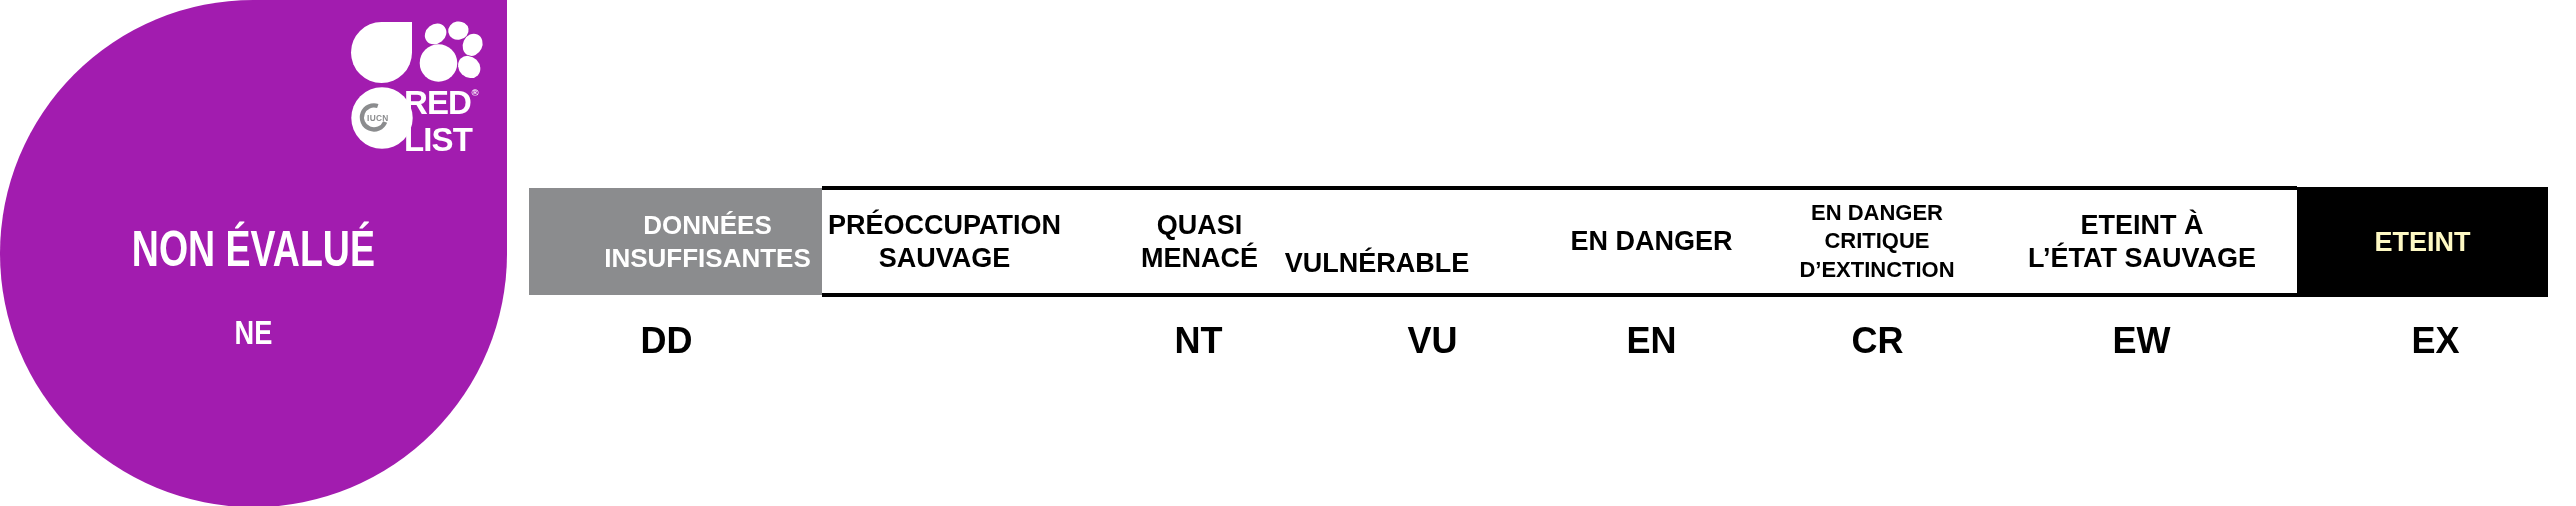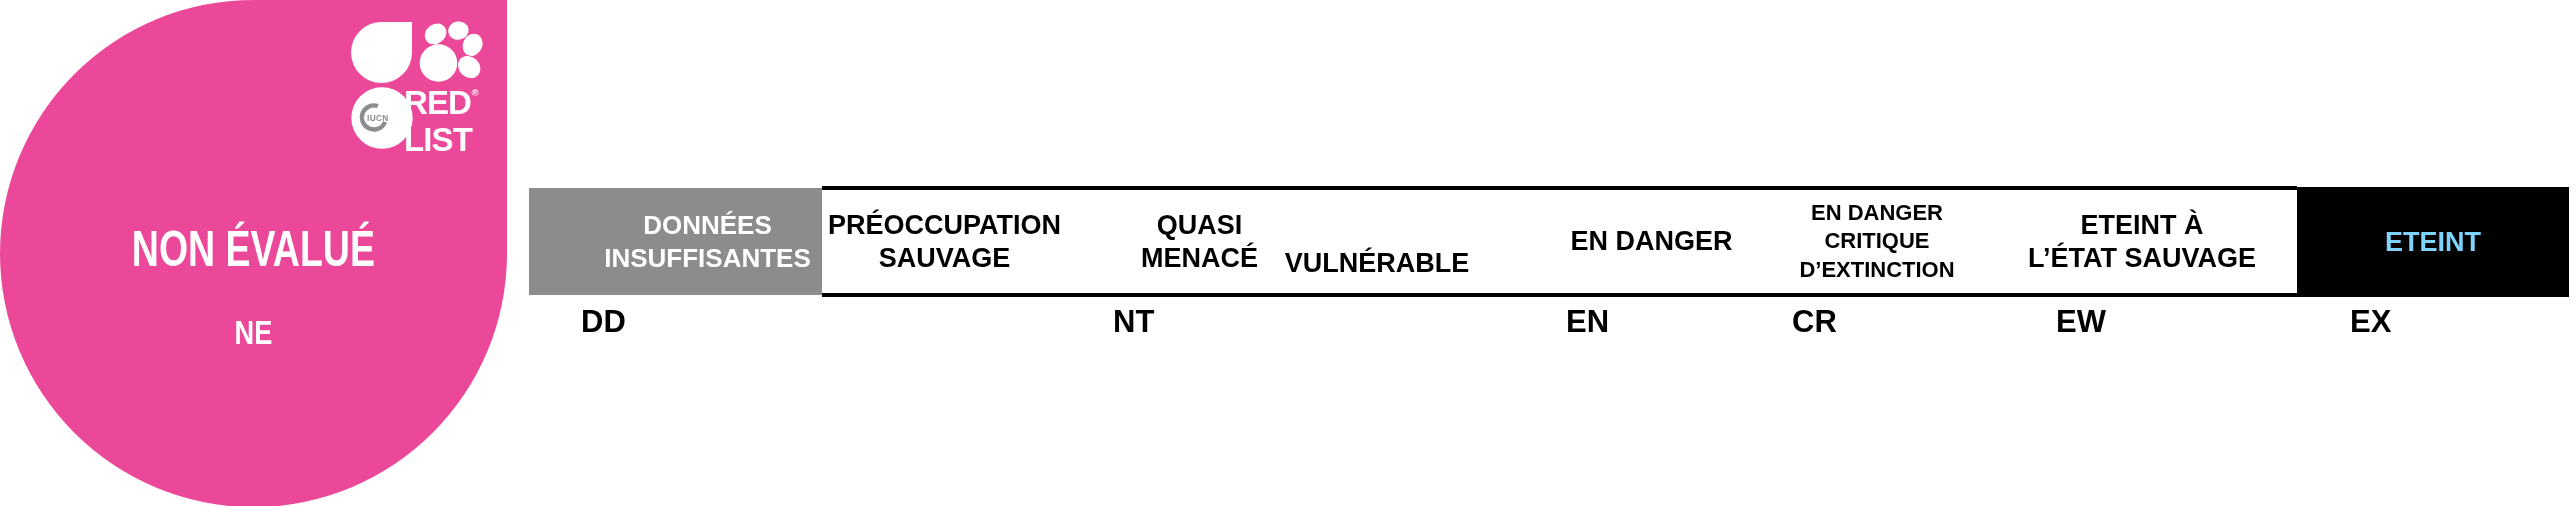--- a/index.html
+++ b/index.html
@@ -3,21 +3,21 @@
 <meta charset="utf-8">
 <style>
   html,body{margin:0;padding:0;background:#ffffff;}
   .canvas{
     position:relative; width:2576px; height:507px; background:#ffffff;
     font-family:"Liberation Sans","DejaVu Sans",sans-serif; overflow:hidden;
   }
   
   .ne-shape{
     position:absolute; left:0; top:0; width:507px; height:507px;
-    background:#ec4899; border-radius:50% 0 50% 50%;
+    background:#a21caf; border-radius:50% 0 50% 50%;
   }
   .ne-title{
     position:absolute; left:0; top:224px; width:507px; text-align:center;
     color:#fff; font-weight:bold; font-size:50px; line-height:50px;
     transform:scaleX(.75); transform-origin:253px 50%; white-space:nowrap;
   }
   .ne-code{
     position:absolute; left:0; top:315px; width:507px; text-align:center;
     color:#fff; font-weight:bold; font-size:34px; line-height:34px;
     transform:scaleX(.8); transform-origin:253px 50%;
@@ -51,27 +51,27 @@
     color:#000; font-weight:bold; font-size:27px; line-height:33px;
     text-align:center; white-space:pre-line;
   }
   .cat-lc{left:822px; width:245px;}
   .cat-nt{left:1068px; width:263px;}
   .cat-vu{left:1274px; width:206px;margin-top:22px;}
   .cat-en{left:1536px; width:231px;}
   .cat-cr{left:1767px; width:220px; font-size:22px; line-height:28.5px;}
   .cat-ew{left:1987px; width:310px;}
   .ex-box{
-    position:absolute; left:2297px; top:187px; width:272px; height:110px;
-    background:#000; color:#7dd3fc; display:flex; align-items:center; justify-content:center;
+    position:absolute; left:2297px; top:187px; width:251px; height:110px;
+    background:#000; color:#fef9c3; display:flex; align-items:center; justify-content:center;
     font-weight:bold; font-size:27px;
   }
   .code{
-    position:absolute; top:305px; width:171px; text-align:left;
-    color:#000; font-weight:bold; font-size:31px; line-height:34px;
+    position:absolute; top:324px; width:171px; text-align:center;
+    color:#000; font-weight:bold; font-size:36px; line-height:34px;
   }
   .code-dd{left:581px;} .code-lc{left:859px;} .code-nt{left:1113px;}
   .code-vu{left:1347px;} .code-en{left:1566px;} .code-cr{left:1792px;}
   .code-ew{left:2056px;} .code-ex{left:2350px;}
 </style>
 </head>
 <body>
 
 <div class="canvas">
 
@@ -114,19 +114,20 @@
   <div class="cat cat-cr">EN DANGER
 CRITIQUE
 D’EXTINCTION</div>
   <div class="cat cat-ew">ETEINT À
 L’ÉTAT SAUVAGE</div>
 
   <div class="ex-box">ETEINT</div>
 
   <div class="code code-dd">DD</div>
   <div class="code code-nt">NT</div>
+  <div class="code code-vu">VU</div>
   <div class="code code-en">EN</div>
   <div class="code code-cr">CR</div>
   <div class="code code-ew">EW</div>
   <div class="code code-ex">EX</div>
 
 </div>
 
 
 </body></html>

